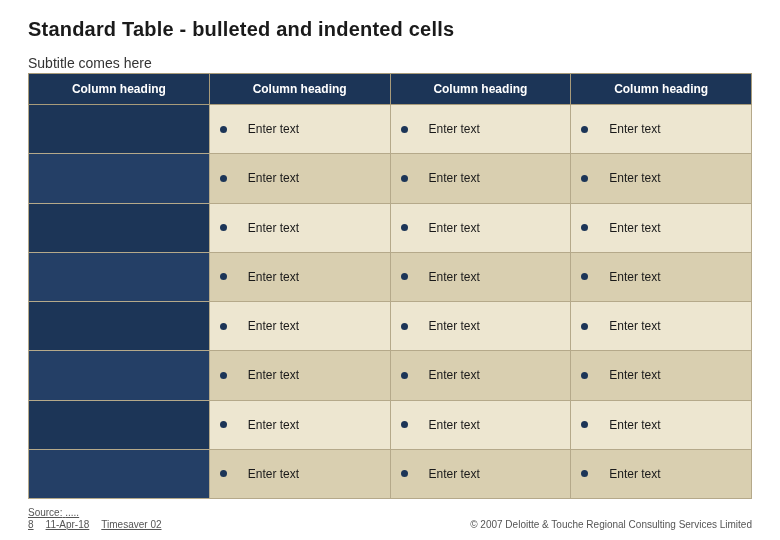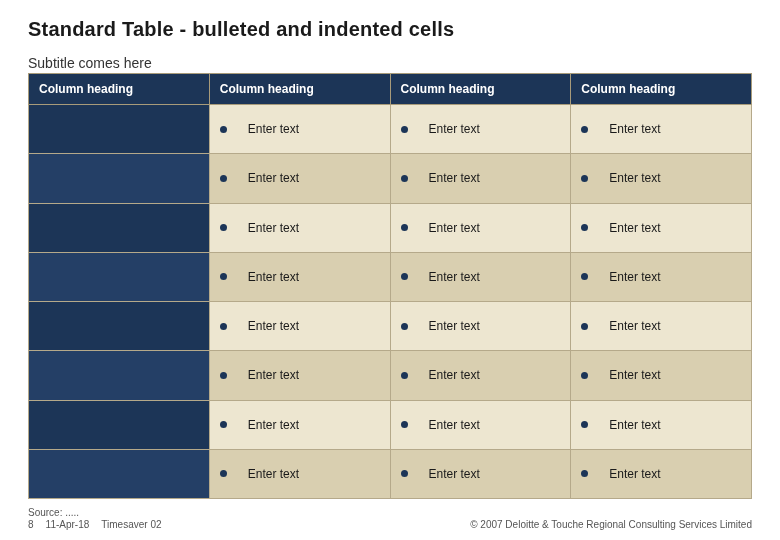--- a/index.html
+++ b/index.html
@@ -40,21 +40,21 @@
       flex: 1;
     }
 
     thead tr th {
       background-color: #1c3557;
       color: #ffffff;
       font-size: 12px;
       font-weight: bold;
       padding: 8px 10px;
       border: 1px solid #a89b7a;
-      text-align: left;
+      text-align: center;
     }
 
     tbody tr:nth-child(even) {
       background-color: #d9cfb0;
     }
 
     tbody tr:nth-child(odd) {
       background-color: #ede6d0;
     }
 
@@ -87,20 +87,21 @@
       align-items: flex-end;
       margin-top: 8px;
       font-size: 10px;
       color: #555;
     }
 
     .footer-left {
       display: flex;
       flex-direction: column;
       gap: 1px;
+      text-decoration: underline;
     }
 
     .footer-right {
       font-size: 10px;
       color: #555;
     }
   </style>
 </head>
 <body>
 

